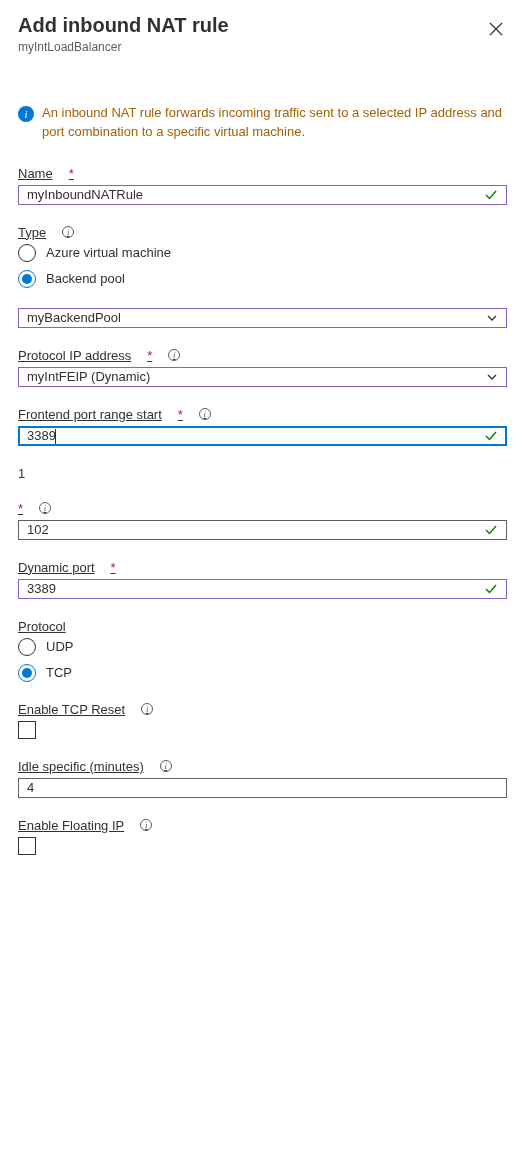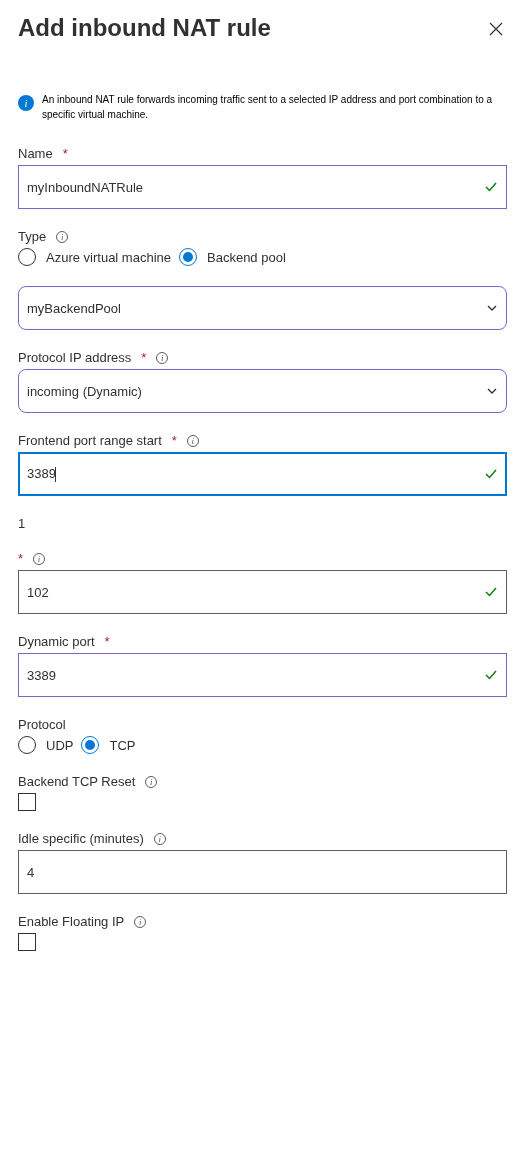--- a/index.html
+++ b/index.html
@@ -6,69 +6,70 @@
   body {
     margin: 0;
     font-family: "Segoe UI", -apple-system, sans-serif;
     font-size: 13px;
     color: #323130;
     background: #fff;
     width: 525px;
     padding: 12px 18px 40px 18px;
   }
   .header { display: flex; align-items: flex-start; justify-content: space-between; }
-  .title { font-size: 24px; font-weight: 600; color: #323130; margin: 0; line-height: 1.3; }
+  .title { font-size: 20px; font-weight: 600; color: #323130; margin: 0; line-height: 1.3; }
   .subtitle { font-size: 12px; color: #605e5c; margin-top: 2px; }
   .close-btn { cursor: pointer; padding: 4px; margin-top: 6px; color: #323130; }
   .close-btn svg { width: 14px; height: 14px; display: block; }
   .info-box { display: flex; align-items: flex-start; gap: 8px; margin-top: 50px; margin-bottom: 24px; }
   .info-icon { flex: 0 0 auto; width: 16px; height: 16px; border-radius: 50%; background: #0078d4; color: #fff; font-family: Georgia, serif; font-style: italic; font-size: 11px; display: flex; align-items: center; justify-content: center; margin-top: 2px; }
-  .info-text { font-size: 10px; color: #000000; line-height: 1.45; }
+  .info-text { font-size: 13px; color: #a16207; line-height: 1.45; }
   .field { margin-bottom: 20px; }
-  .label-row { display: flex; align-items: center; gap: 10px; margin-bottom: 4px; font-size: 13px; color: #323130; }
+  .label-row { display: flex; align-items: center; gap: 16px; margin-bottom: 4px; font-size: 13px; color: #323130; text-decoration: underline; }
   .req { color: #a4262c; }
   .hint-icon { width: 12px; height: 12px; border: 1px solid #605e5c; border-radius: 50%; display: inline-flex; align-items: center; justify-content: center; font-family: Georgia, serif; font-style: italic; font-size: 9px; color: #605e5c; cursor: default; }
   .input, .select {
     width: 100%;
-    height: 44px;
+    height: 20px;
     border: 1px solid #605e5c;
     padding: 0 8px;
     font-size: 13px;
     font-family: inherit;
     background: #fff;
     color: #323130;
     display: flex;
     align-items: center;
     justify-content: space-between;
     position: relative;
   }
   .input.validated, .select.validated { border-color: #8661c5; }
   .input.focused { border-color: #0078d4; box-shadow: 0 0 0 1px #0078d4 inset; }
   .input .value { flex: 1; }
   .check { color: #107c10; font-size: 16px; line-height: 1; }
   .check svg { width: 14px; height: 14px; display: block; }
-  .select { cursor: pointer; border-radius: 8px; }
+  .select { cursor: pointer; }
   .chevron svg { width: 12px; height: 12px; display: block; color: #323130; }
-  .radio-group { display: flex; flex-direction: row; gap: 8px; margin-top: 4px; }
+  .radio-group { display: flex; flex-direction: column; gap: 8px; margin-top: 4px; }
   .radio-item { display: flex; align-items: center; gap: 10px; cursor: pointer; }
   .radio-outer { width: 18px; height: 18px; border: 1px solid #323130; border-radius: 50%; display: flex; align-items: center; justify-content: center; flex: 0 0 auto; }
   .radio-item.selected .radio-outer { border-color: #0078d4; }
   .radio-inner { width: 10px; height: 10px; border-radius: 50%; background: #0078d4; display: none; }
   .radio-item.selected .radio-inner { display: block; }
   .radio-label { font-size: 13px; }
   .static-value { font-size: 13px; margin-top: 4px; }
   .checkbox { width: 18px; height: 18px; border: 1px solid #323130; cursor: pointer; margin-top: 4px; }
   .cursor-caret { display: inline-block; width: 1px; height: 15px; background: #323130; vertical-align: middle; margin-left: -1px; }
 </style>
 </head>
 <body>
 
 <div class="header">
   <div>
     <h1 class="title">Add inbound NAT rule</h1>
+    <div class="subtitle">myIntLoadBalancer</div>
   </div>
   <div class="close-btn">
     <span>
       <svg viewBox="0 0 14 14">
           <path d="M1 1 L13 13 M13 1 L1 13" stroke="currentColor" stroke-width="1.2" fill="none"></path>
         </svg>
     </span>
   </div>
 </div>
 
@@ -122,21 +123,21 @@
   </div>
 </div>
 
 <div class="field">
   <div class="label-row">
     <span>Protocol IP address</span>
     <span class="req">*</span>
     <span class="hint-icon">i</span>
   </div>
   <div class="select validated">
-    <span>incoming (Dynamic)</span>
+    <span>myIntFEIP (Dynamic)</span>
     <span class="chevron">
         <svg viewBox="0 0 12 12">
           <path d="M2 4 L6 8 L10 4" stroke="currentColor" stroke-width="1.3" fill="none"></path>
         </svg>
       </span>
   </div>
 </div>
 
 <div class="field">
   <div class="label-row">
@@ -201,21 +202,21 @@
       <span class="radio-outer">
           <span class="radio-inner"></span>
         </span>
       <span class="radio-label">TCP</span>
     </div>
   </div>
 </div>
 
 <div class="field">
   <div class="label-row">
-    <span>Backend TCP Reset</span>
+    <span>Enable TCP Reset</span>
     <span class="hint-icon">i</span>
   </div>
   <div class="checkbox"></div>
 </div>
 
 <div class="field">
   <div class="label-row">
     <span>Idle specific (minutes)</span>
     <span class="hint-icon">i</span>
   </div>

